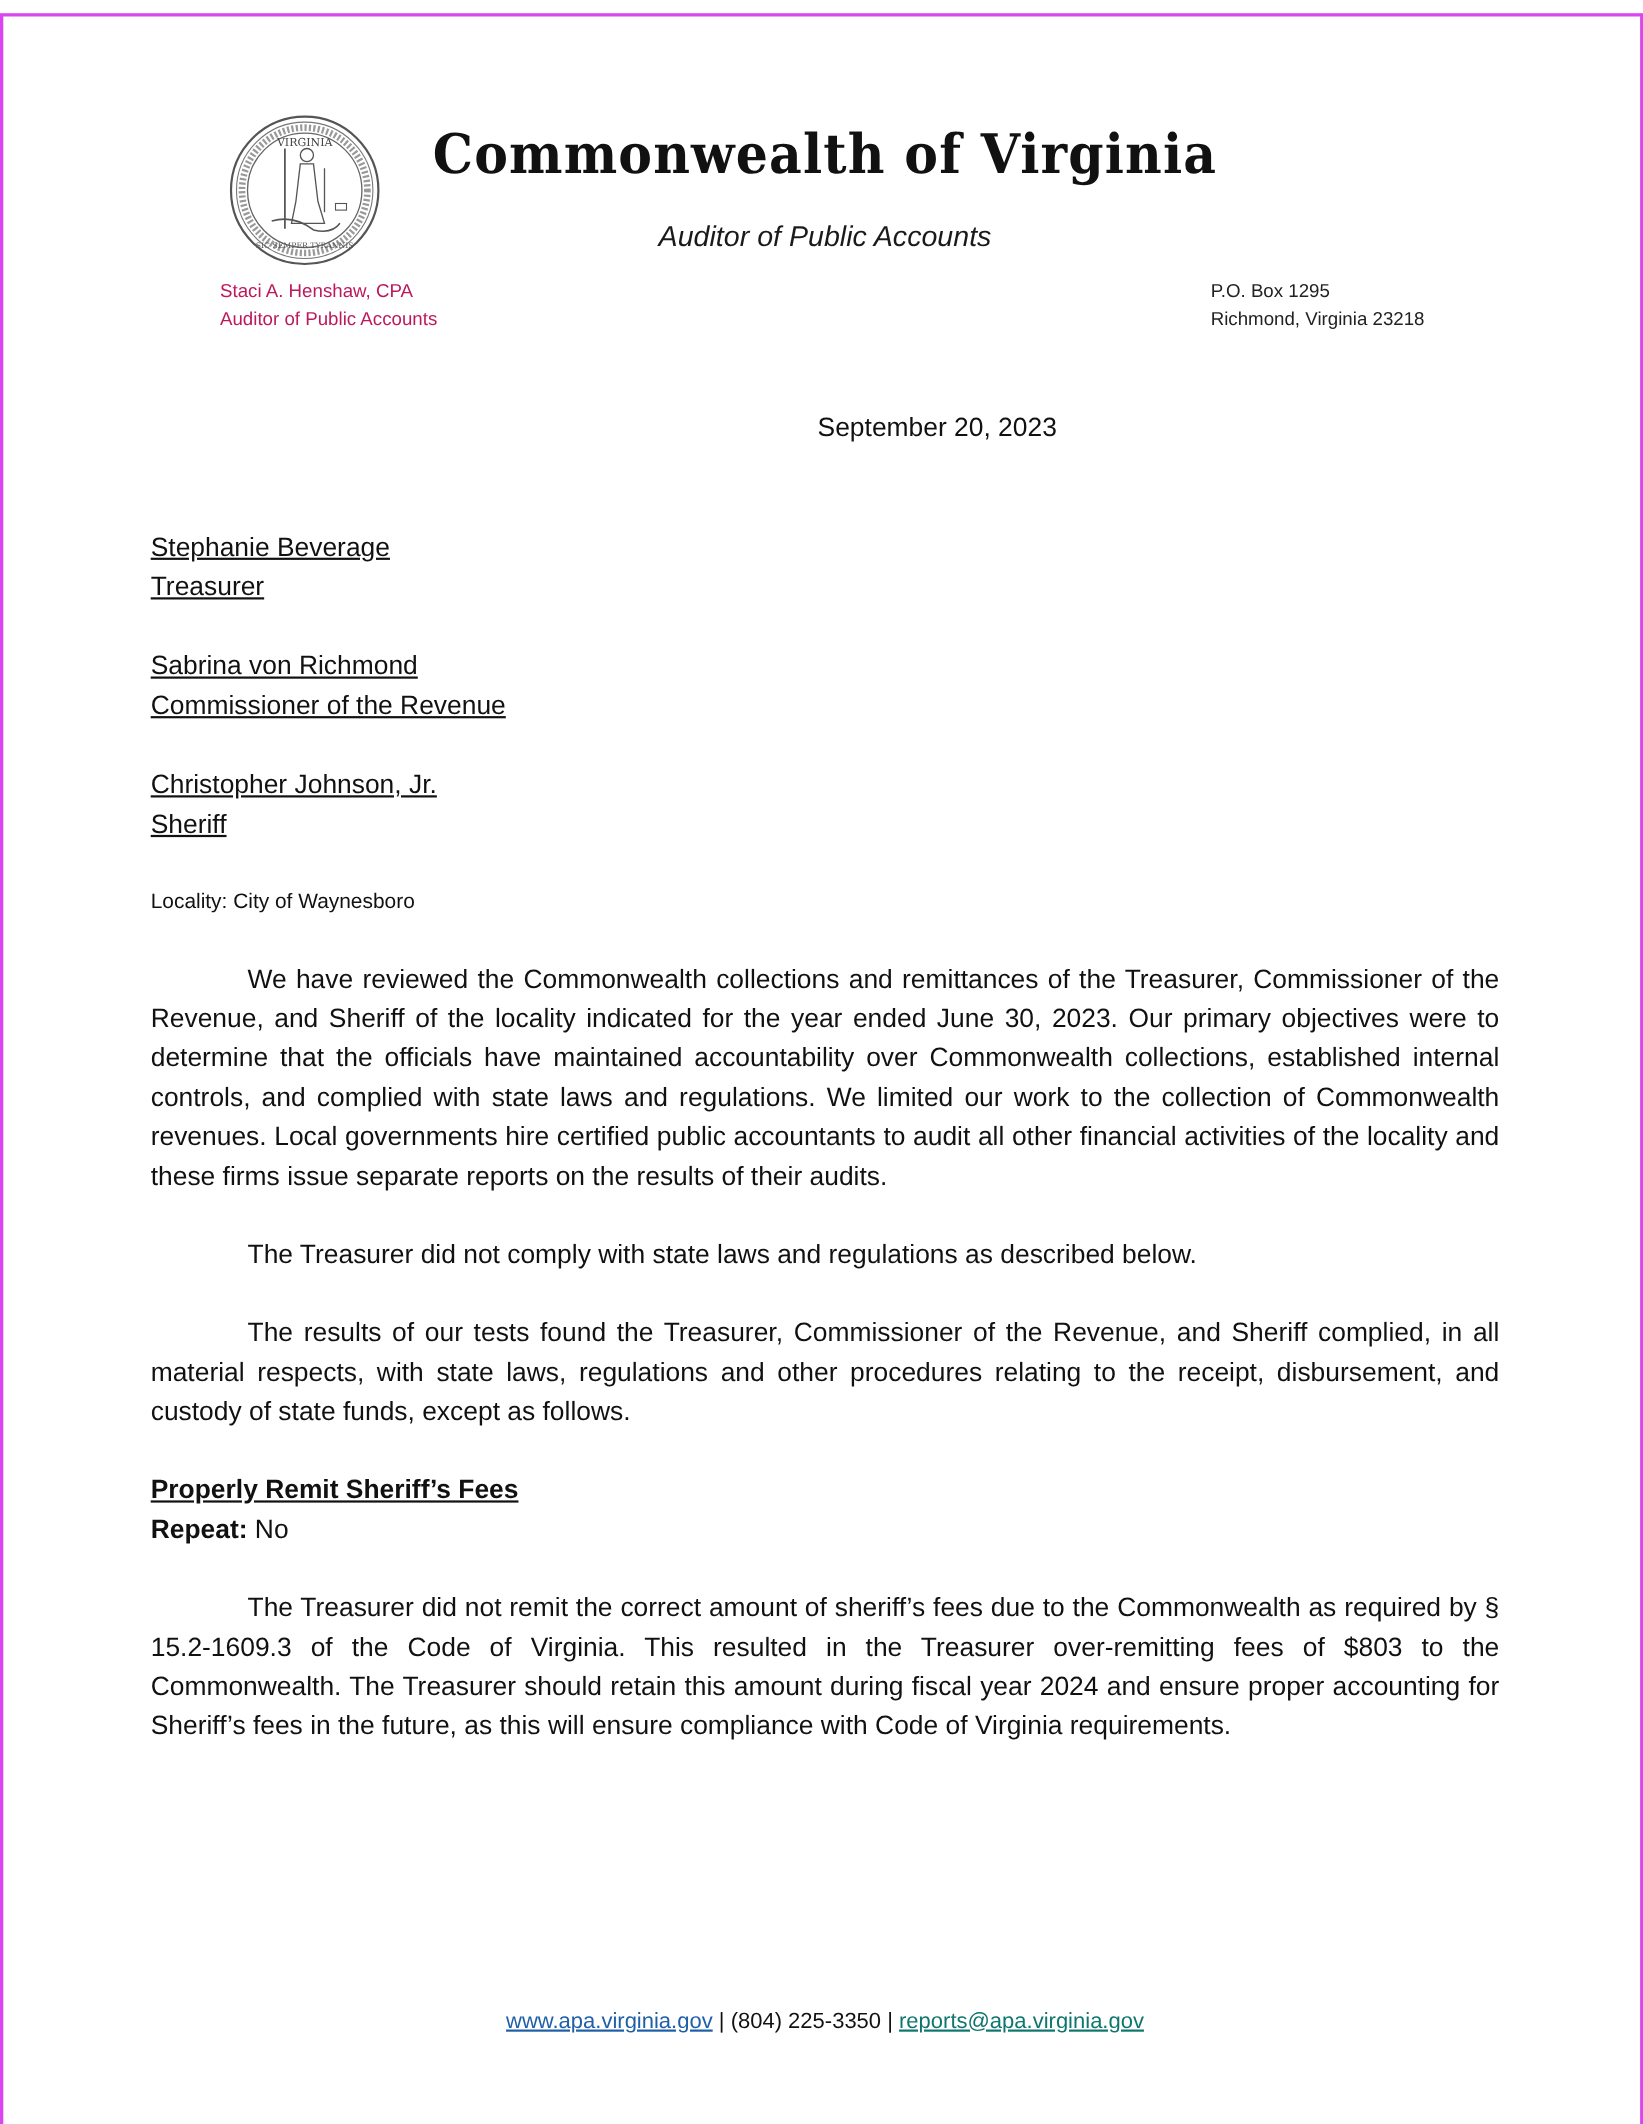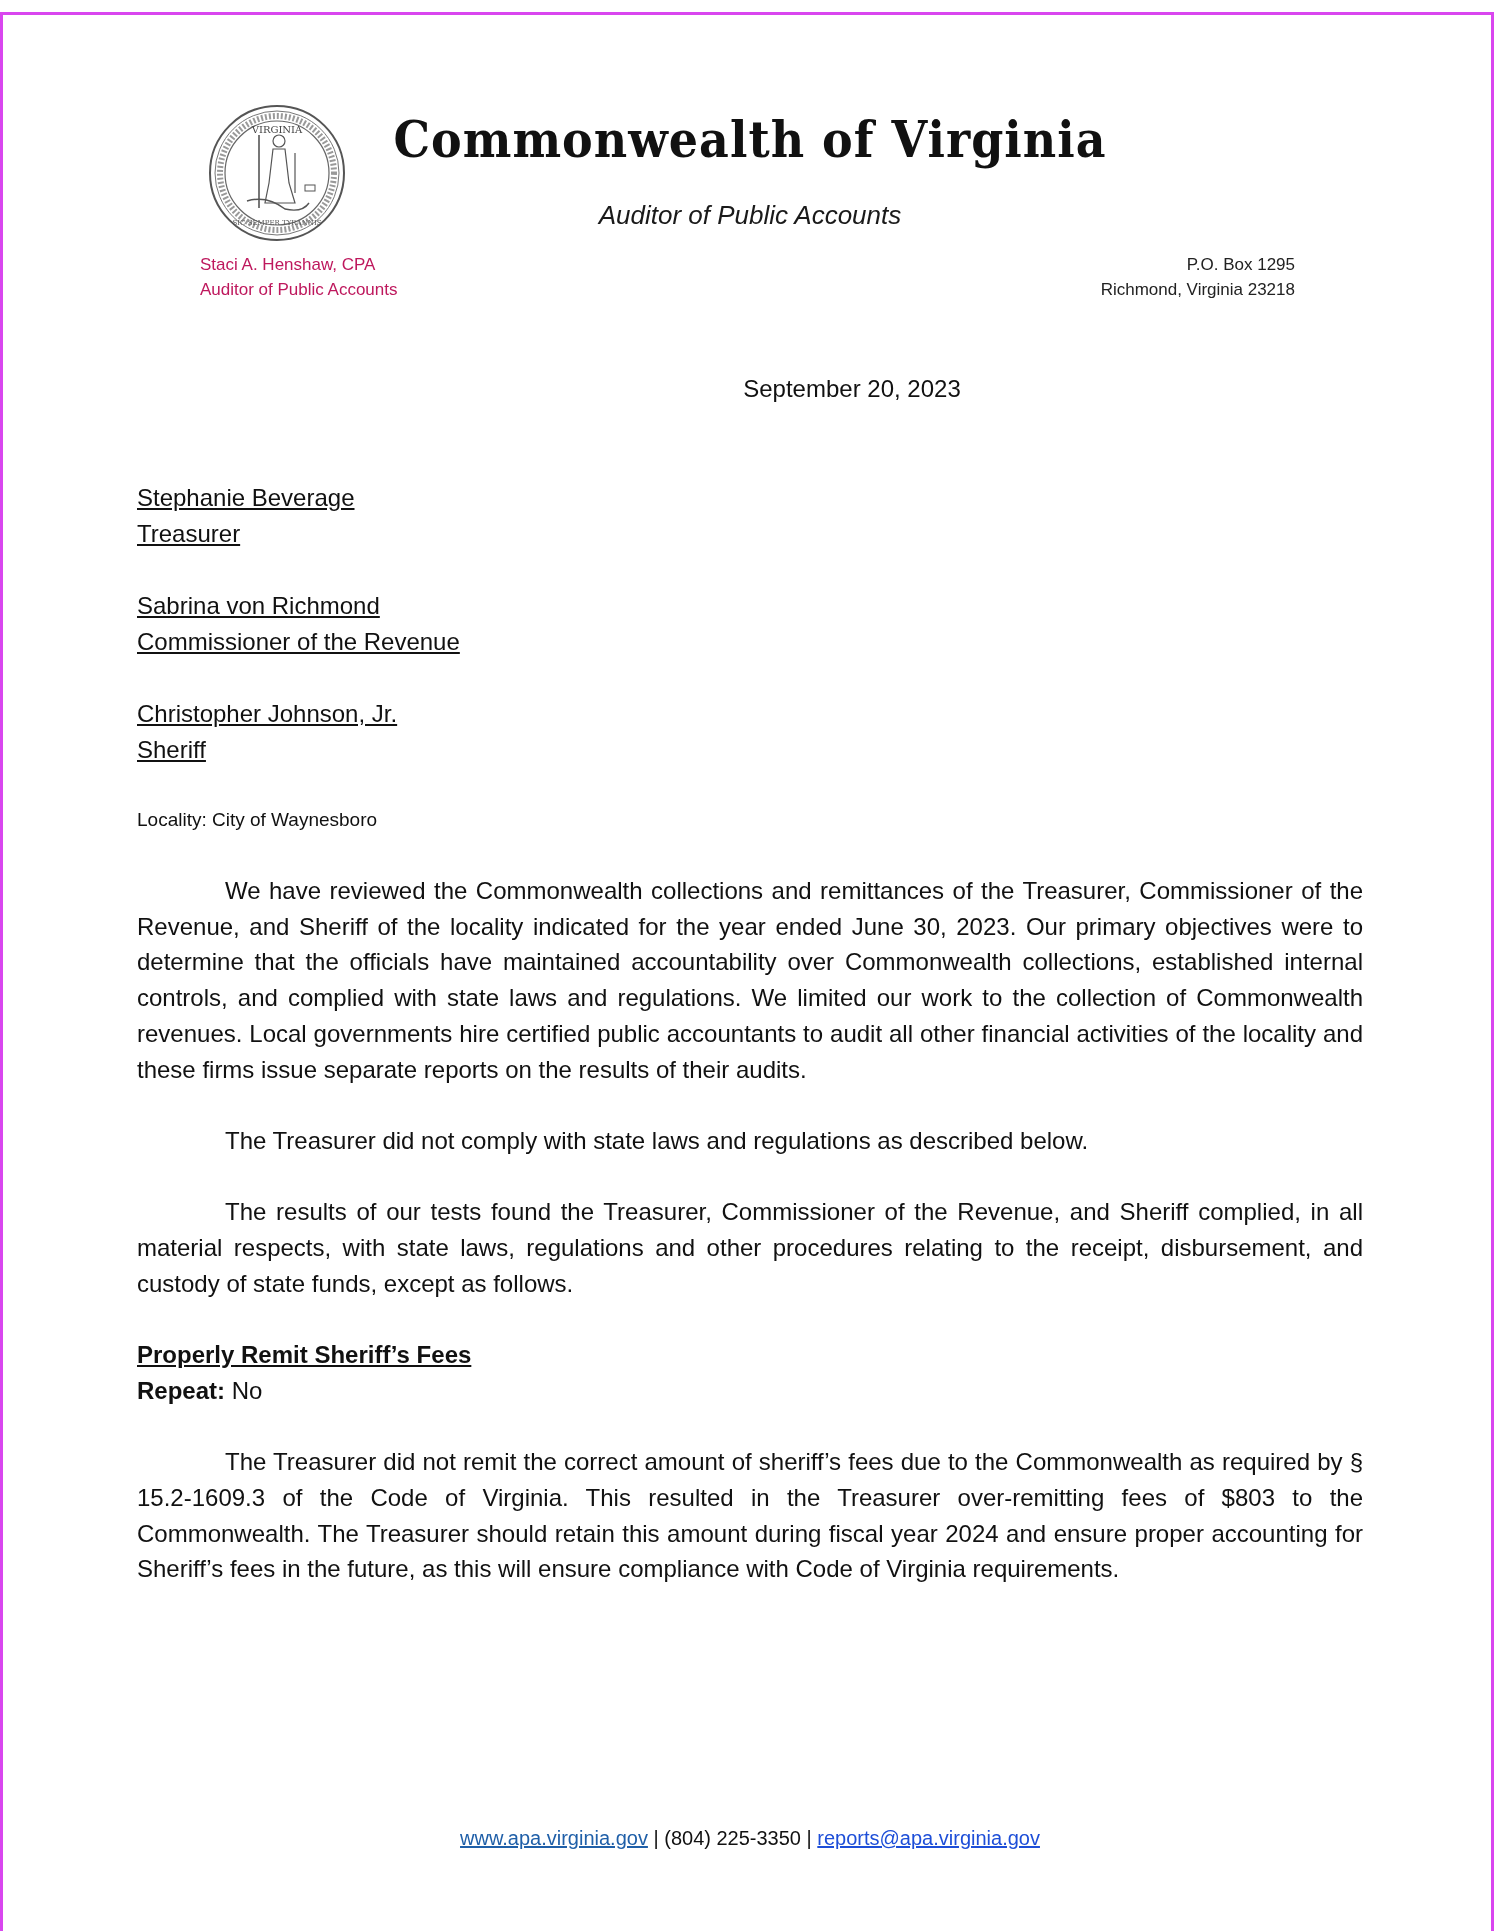--- a/index.html
+++ b/index.html
@@ -15,21 +15,21 @@
     position: absolute; left: 0; width: 1494px; top: 98px; text-align: center;
     font-family: "DejaVu Serif", "Liberation Serif", serif;
     font-weight: bold; font-size: 46px; letter-spacing: 1px; color: #111;
     transform: scaleY(1.08);
   }
   .subtitle {
     position: absolute; left: 0; width: 1494px; top: 185px; text-align: center;
     font-style: italic; font-size: 26px; color: #1a1a1a;
   }
   .sender { position: absolute; left: 197px; top: 237px; font-size: 17px; line-height: 25px; color: #be185d; }
-  .address { position: absolute; right: 196px; top: 237px; font-size: 17px; line-height: 25px; text-align: right; color: #222; }
+  .address { position: absolute; right: 196px; top: 237px; font-size: 17px; line-height: 25px; text-align: left; color: #222; }
   .date { position: absolute; left: 0; width: 1698px; top: 360px; text-align: center; font-size: 24px; color: #111; }
   .addressees { position: absolute; left: 134px; top: 465px; font-size: 24px; line-height: 36px; text-decoration: underline; }
   .addressees .blk { margin-bottom: 36px; }
   .locality { position: absolute; left: 134px; top: 787px; font-size: 19px; line-height: 36px; }
   .body { position: absolute; left: 134px; width: 1226px; top: 858px; font-size: 24px; line-height: 35.7px; }
   .para { text-align: justify; text-indent: 88px; margin: 0 0 35.7px 0; }
   .heading { font-weight: bold; text-decoration: underline; margin: 0; }
   .repeat { margin: 0 0 35.7px 0; }
   .repeat b { font-weight: bold; }
   .footer { position: absolute; left: 0; width: 1494px; top: 1812px; text-align: center; font-size: 20px; color: #111; }
@@ -90,15 +90,15 @@
   <div class="body">
     <p class="para">We have reviewed the Commonwealth collections and remittances of the Treasurer, Commissioner of the Revenue, and Sheriff of the locality indicated for the year ended June 30, 2023. Our primary objectives were to determine that the officials have maintained accountability over Commonwealth collections, established internal controls, and complied with state laws and regulations. We limited our work to the collection of Commonwealth revenues.  Local governments hire certified public accountants to audit all other financial activities of the locality and these firms issue separate reports on the results of their audits.</p>
     <p class="para">The Treasurer did not comply with state laws and regulations as described below.</p>
     <p class="para">The results of our tests found the Treasurer, Commissioner of the Revenue, and Sheriff complied, in all material respects, with state laws, regulations and other procedures relating to the receipt, disbursement, and custody of state funds, except as follows.</p>
     <p class="heading">Properly Remit Sheriff’s Fees</p>
     <p class="repeat"><b>Repeat:</b><span> No</span></p>
     <p class="para">The Treasurer did not remit the correct amount of sheriff’s fees due to the Commonwealth as required by § 15.2-1609.3 of the Code of Virginia.  This resulted in the Treasurer over-remitting fees of $803 to the Commonwealth.  The Treasurer should retain this amount during fiscal year 2024 and ensure proper accounting for Sheriff’s fees in the future, as this will ensure compliance with Code of Virginia requirements.</p>
   </div>
 
   <div class="footer">
-    <a style="color: rgb(31, 95, 168);">www.apa.virginia.gov</a><span> | </span><span>(804) 225-3350</span><span> | </span><a style="color: #1d4ed8;">reports@apa.virginia.gov</a>
+    <a style="color: rgb(31, 95, 168);">www.apa.virginia.gov</a><span> | </span><span>(804) 225-3350</span><span> | </span><a style="color: #0f766e;">reports@apa.virginia.gov</a>
   </div>
 </div>
 
 </body></html>

